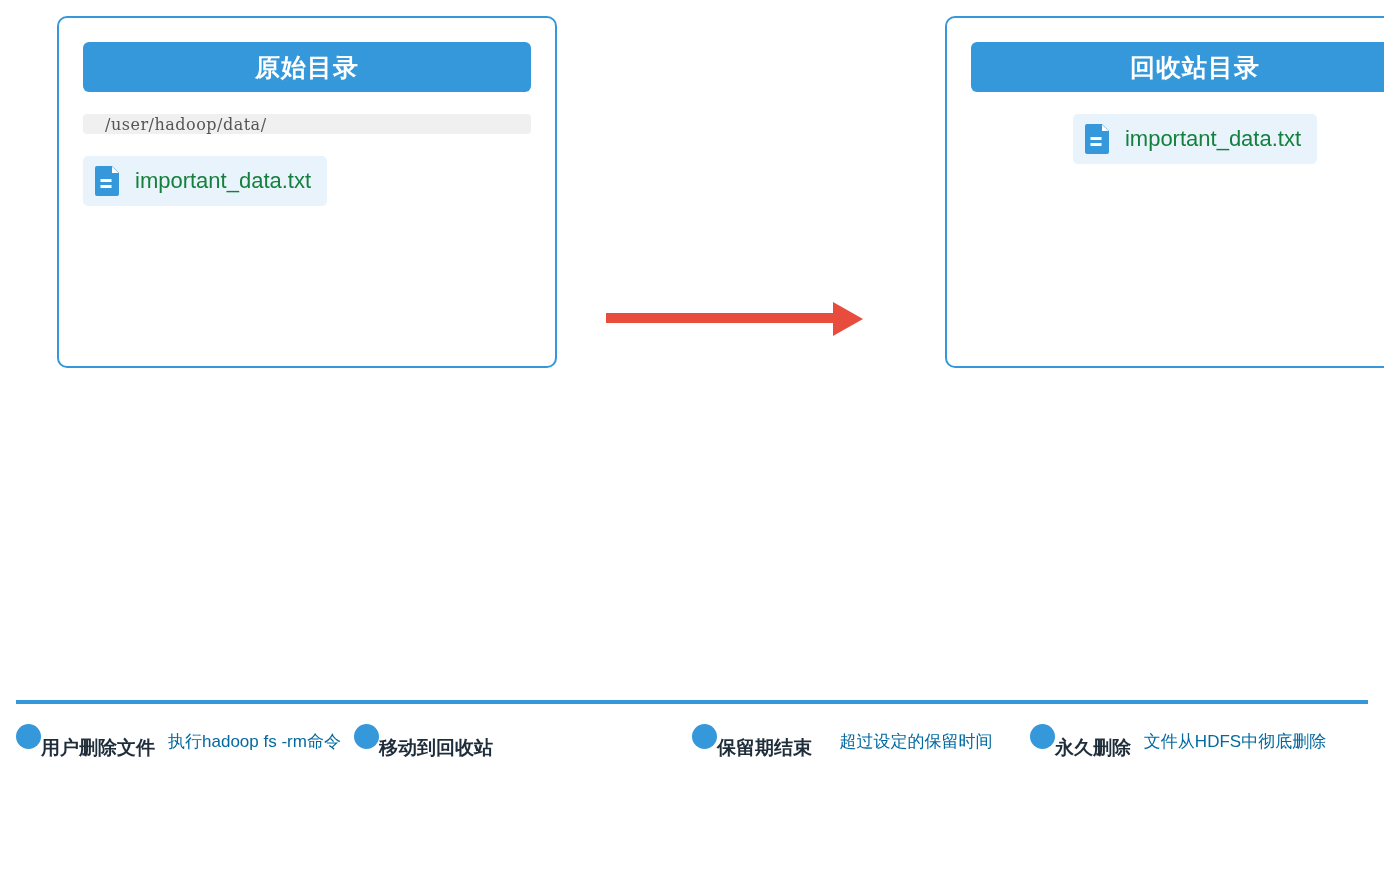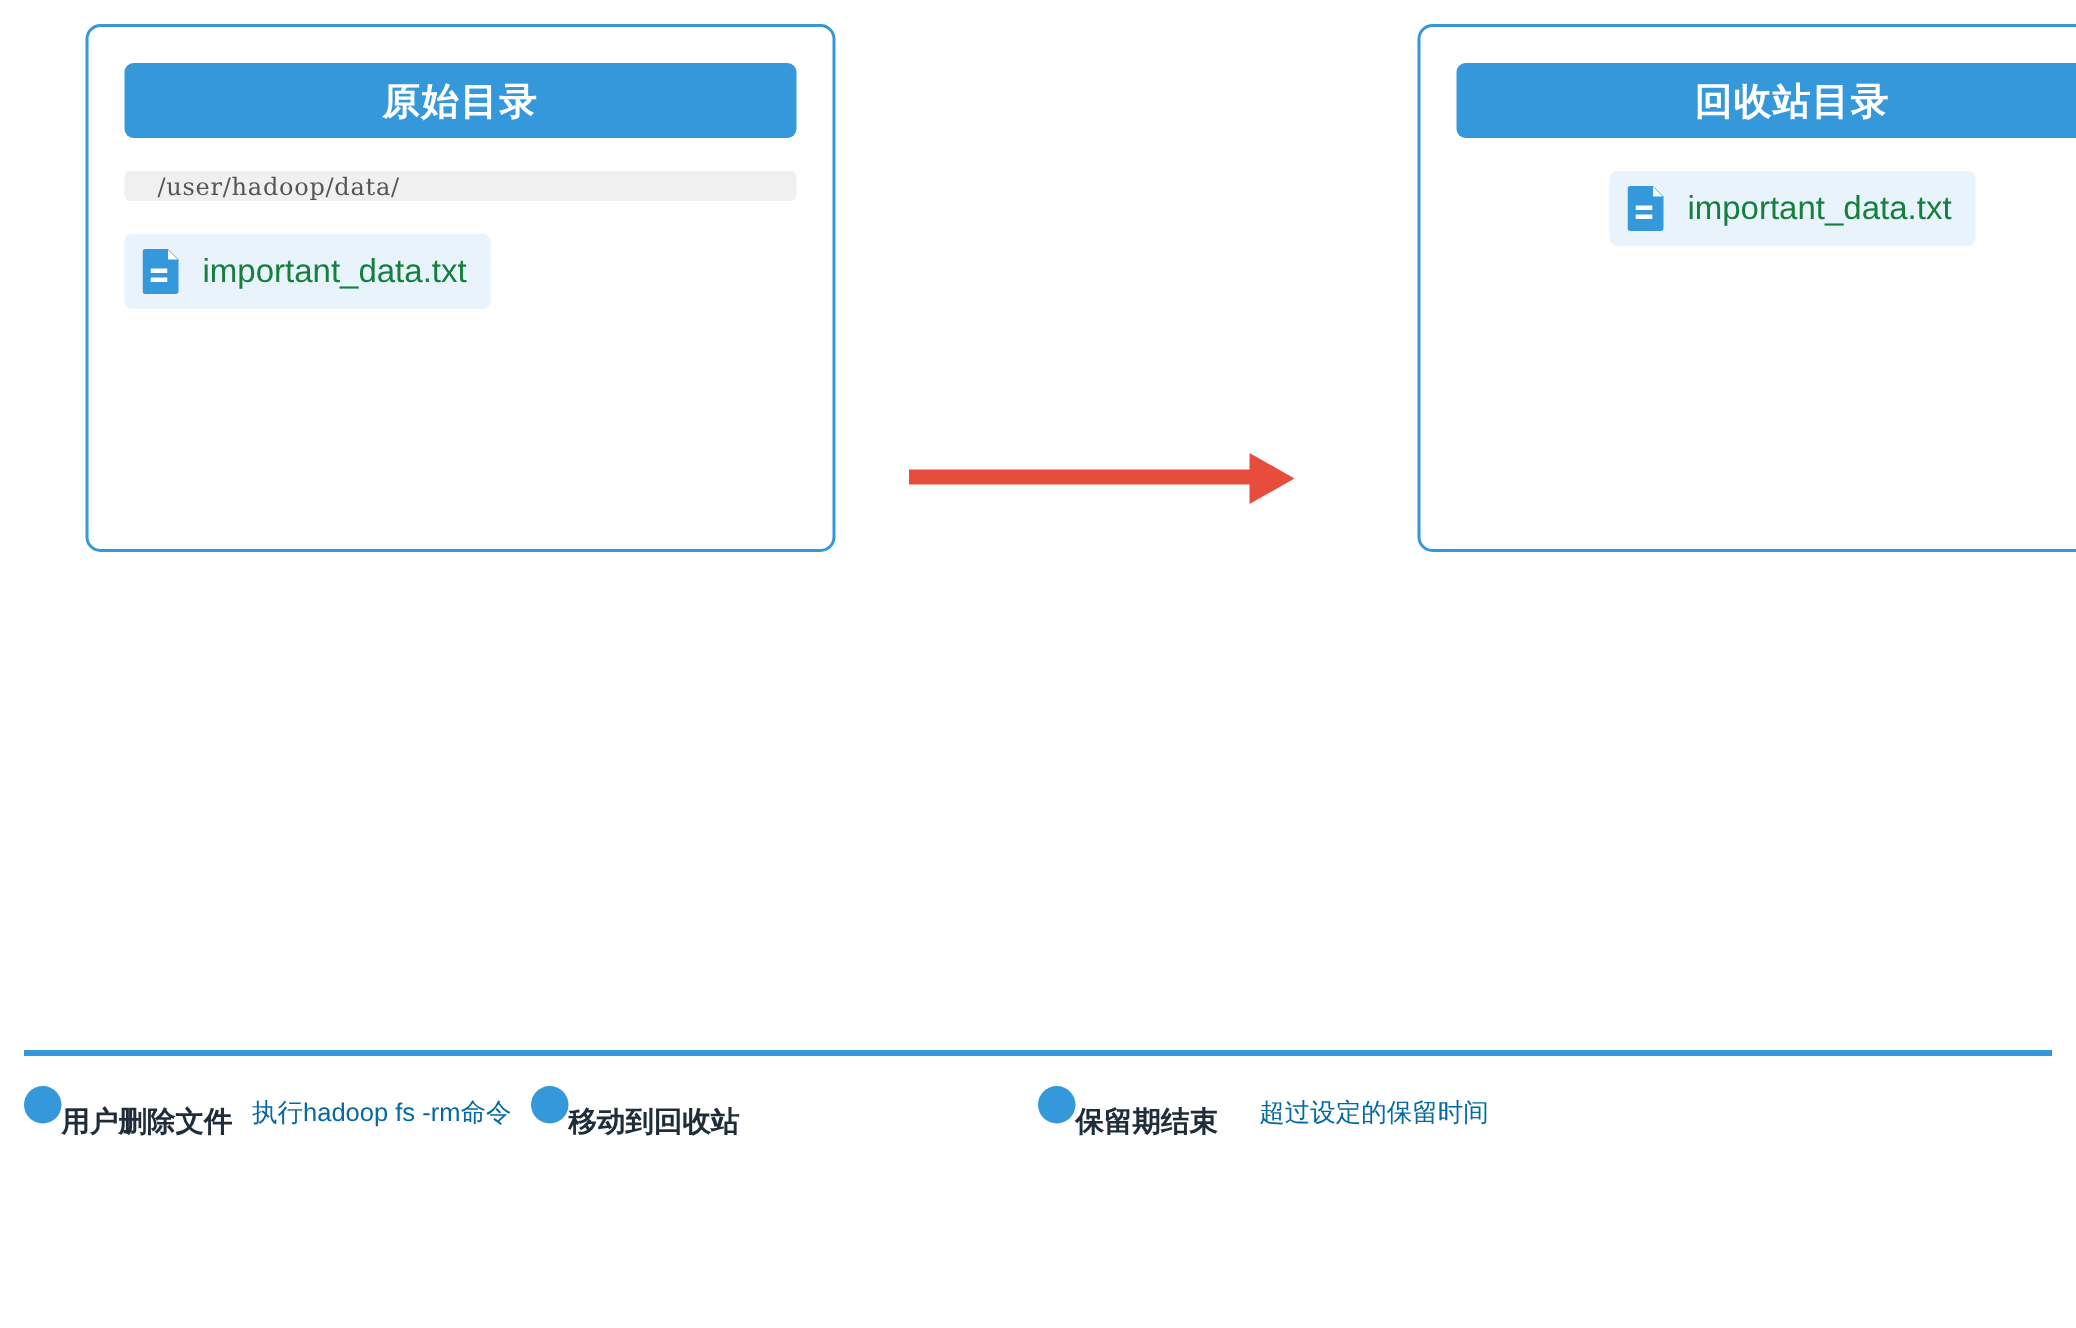--- a/index.html
+++ b/index.html
@@ -205,15 +205,20 @@
       <div class="step-dot"></div>
       <div class="step-title">移动到回收站</div>
     </div>
 
     <div class="step">
       <div class="step-dot"></div>
       <div class="step-title">保留期结束</div>
       <div class="step-desc">超过设定的保留时间</div>
     </div>
 
+    <div class="step">
+      <div class="step-dot"></div>
+      <div class="step-title">永久删除</div>
+      <div class="step-desc">文件从HDFS中彻底删除</div>
+    </div>
 
   </div>
 </div>
 
 </body></html>

